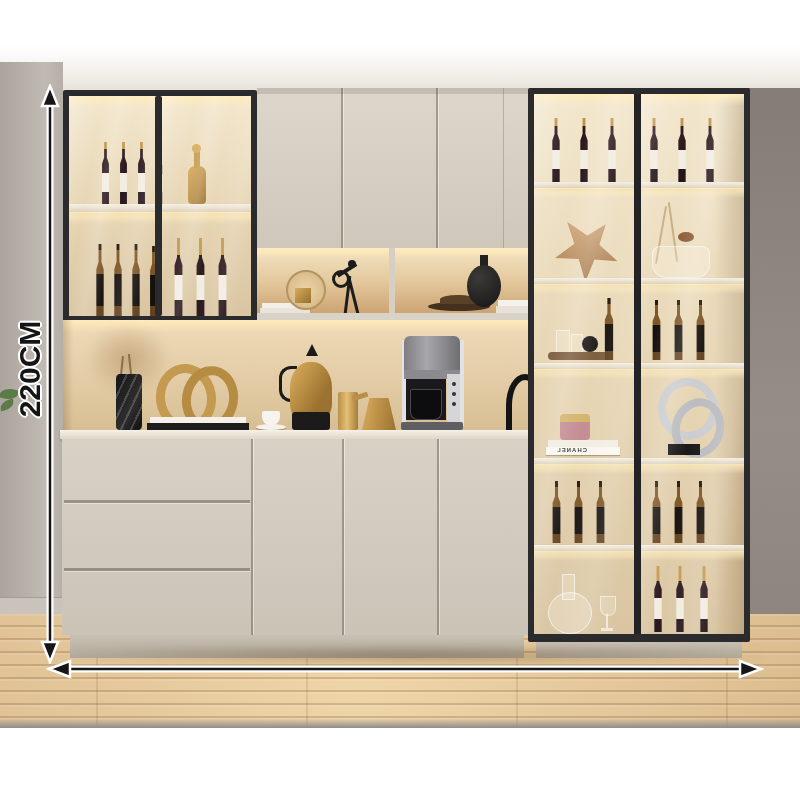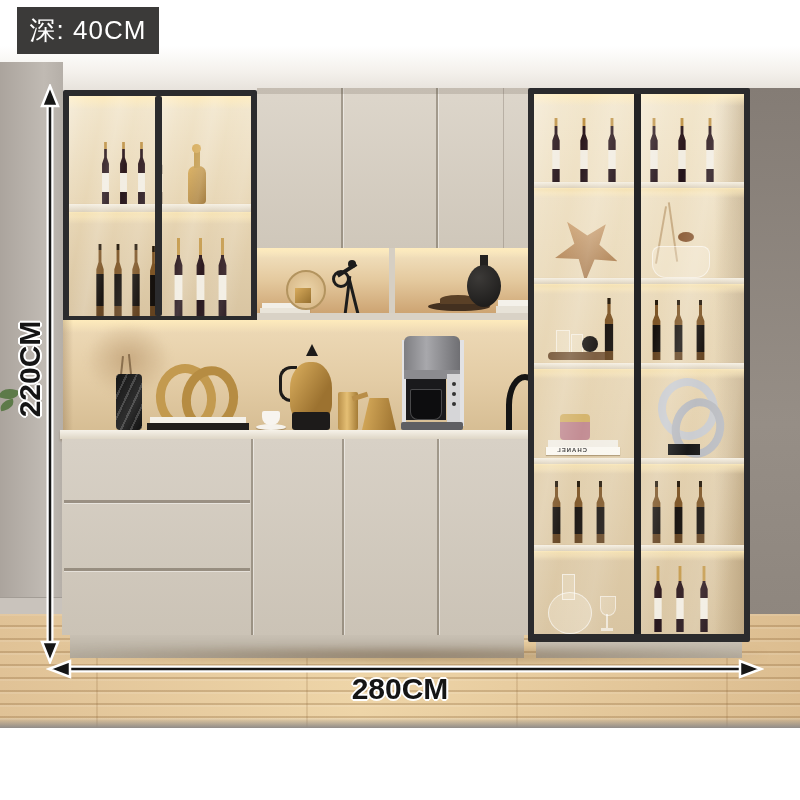--- a/index.html
+++ b/index.html
@@ -220,34 +220,30 @@
   <i class="b wineL" style="left:696px;top:566px;width:16px;height:66px"></i>
 
   <div class="abs" style="left:634px;top:94px;width:7px;height:540px;background:#232325"></div>
   <div class="abs glass" style="left:534px;top:94px;width:100px;height:540px"></div>
   <div class="abs glass" style="left:641px;top:94px;width:103px;height:540px"></div>
   <div class="abs plinth" style="left:536px;top:642px;width:206px;height:16px"></div>
 
   <div class="abs cab-shadow"></div>
   <div class="abs floor-fade"></div>
 
-  <div class="abs badge">
-    <span>深: 40CM</span>
-  </div>
 
   <svg class="abs" style="left:37px;top:84px" width="26" height="580" viewBox="0 0 26 580">
     <line x1="13" y1="14" x2="13" y2="566" stroke="#ffffff" stroke-width="7"></line>
     <line x1="13" y1="14" x2="13" y2="566" stroke="#161616" stroke-width="2.5"></line>
     <polygon points="13,2 5,22 21,22" fill="#161616" stroke="#ffffff" stroke-width="2.5"></polygon>
     <polygon points="13,578 5,558 21,558" fill="#161616" stroke="#ffffff" stroke-width="2.5"></polygon>
   </svg>
   <div class="abs dim-label" style="left:-26px;top:353px;width:110px;height:32px;transform:rotate(-90deg)">220CM</div>
 
   <svg class="abs" style="left:46px;top:656px" width="718" height="26" viewBox="0 0 718 26">
     <line x1="16" y1="13" x2="702" y2="13" stroke="#ffffff" stroke-width="7"></line>
     <line x1="16" y1="13" x2="702" y2="13" stroke="#161616" stroke-width="2.5"></line>
     <polygon points="3,13 24,5 24,21" fill="#161616" stroke="#ffffff" stroke-width="2.5"></polygon>
     <polygon points="715,13 694,5 694,21" fill="#161616" stroke="#ffffff" stroke-width="2.5"></polygon>
   </svg>
-  <div class="abs dim-label" style="left:330px;top:672px;width:140px;height:34px">280CM</div>
 
 
 </div>
 
 </body></html>

